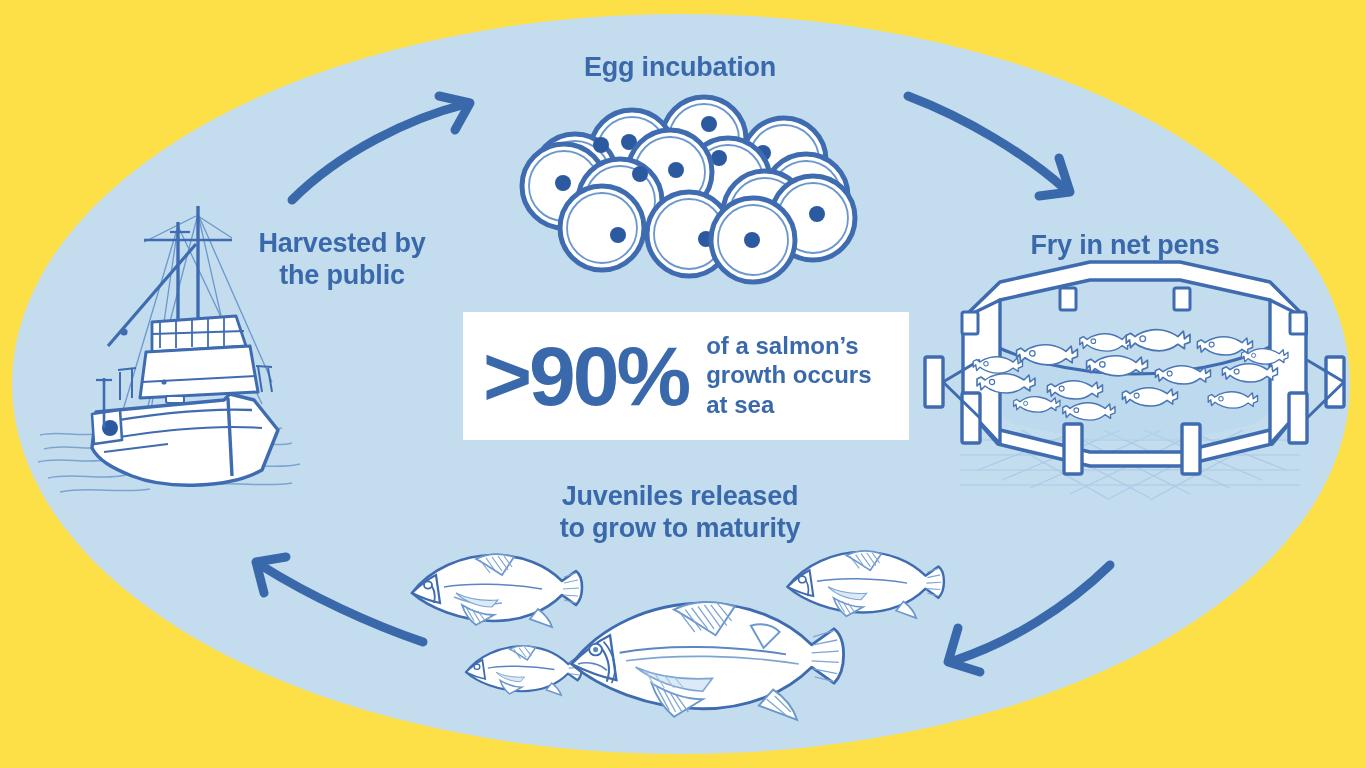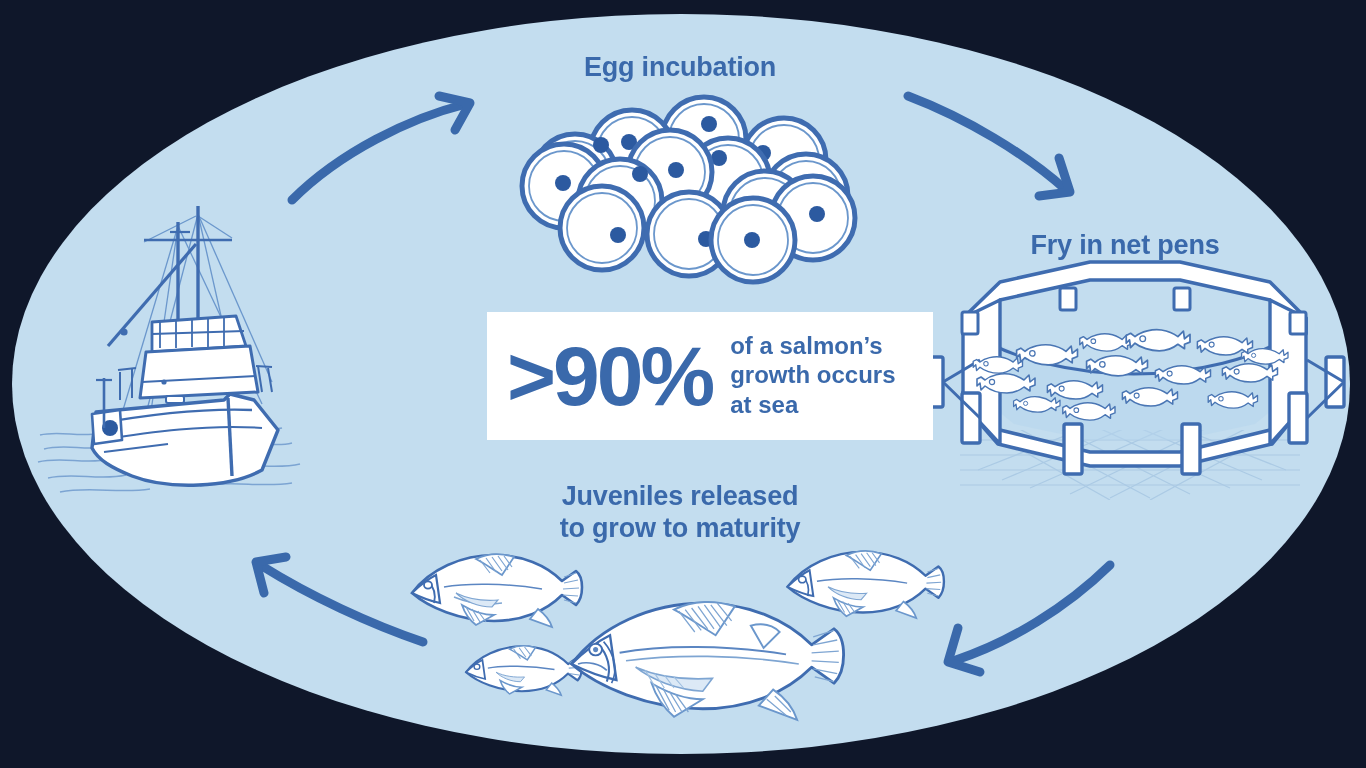--- a/index.html
+++ b/index.html
@@ -7,21 +7,21 @@
     padding: 0;
     background: #ffffff;
   }
   body {
     font-family: "Liberation Sans", sans-serif;
   }
   #stage {
     position: relative;
     width: 1366px;
     height: 768px;
-    background: #0f172a;
+    background: #fde047;
     overflow: hidden;
   }
   #bg-ellipse {
     position: absolute;
     left: 12px;
     top: 14px;
     width: 1338px;
     height: 740px;
     border-radius: 50%;
     background: #c3ddef;
@@ -70,21 +70,20 @@
     position: absolute;
     left: 463px;
     top: 312px;
     width: 446px;
     height: 128px;
     background: #ffffff;
     display: flex;
     align-items: center;
     padding-left: 20px;
     box-sizing: border-box;
-    margin-left: 24px;
   }
   #stat-number {
     color: #3a69ab;
     font-size: 84px;
     font-weight: bold;
     letter-spacing: -3px;
     line-height: 1;
     margin-right: 18px;
     white-space: nowrap;
   }
@@ -467,20 +466,22 @@
     </g>
   </svg>
 
   <div class="label" id="label-egg">Egg incubation</div>
 
   <div class="label" id="label-fry">Fry in net pens</div>
 
   <div class="label" id="label-juv">Juveniles released
 to grow to maturity</div>
 
+  <div class="label" id="label-harvest">Harvested by
+the public</div>
 
   <div id="stat-box">
     <div id="stat-number">&gt;90%</div>
     <div id="stat-text">of a salmon’s
 growth occurs
 at sea</div>
   </div>
 
 </div>
 

